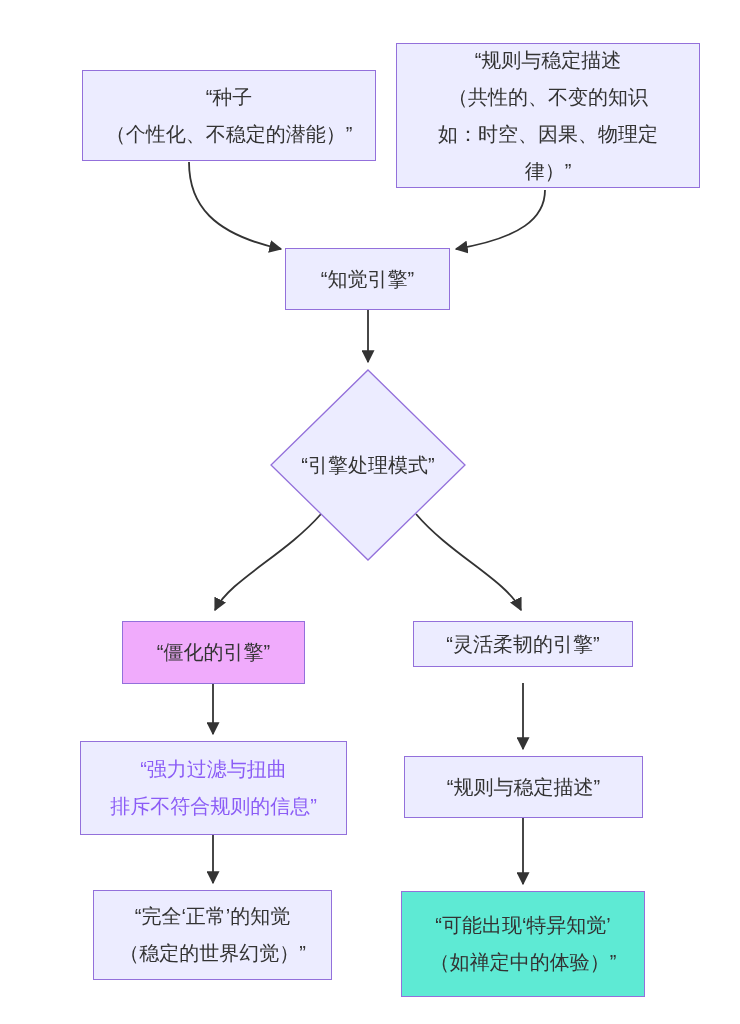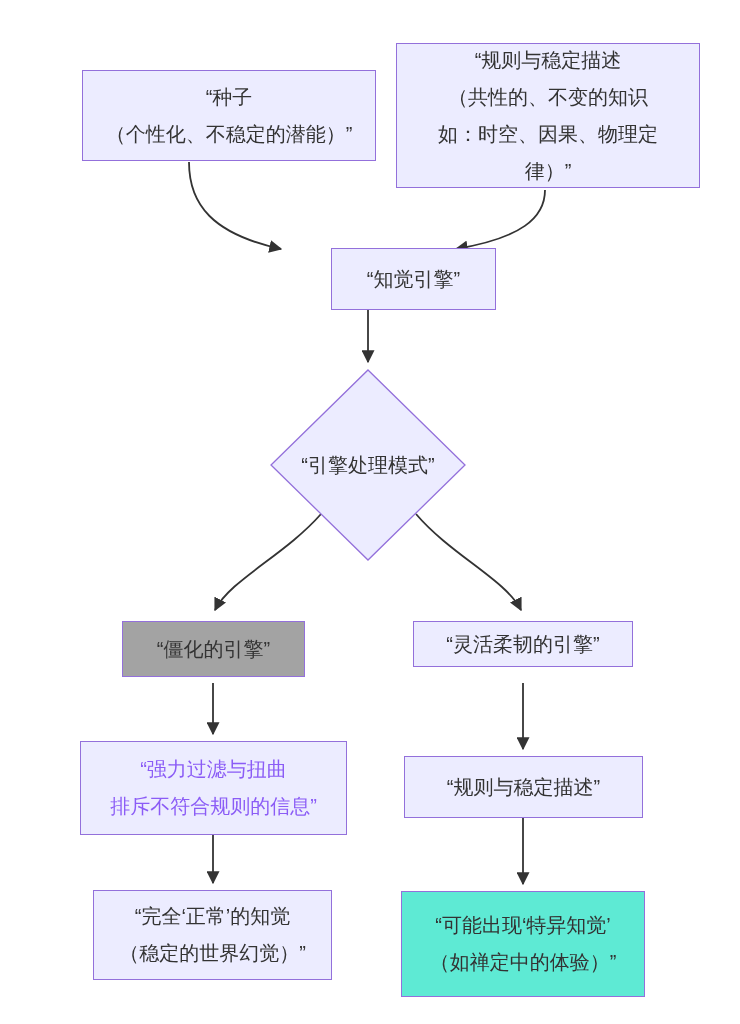--- a/index.html
+++ b/index.html
@@ -77,23 +77,23 @@
         <polygon points="368,370 465,465 368,560 271,465" fill="#ECECFF" stroke="#9370DB" stroke-width="1.3"></polygon>
       </g>
   </svg>
   <div id="node-layer">
       <div class="node rect" style="left: 42px; top: 70px; width: 294px; height: 91px; color: rgb(51, 51, 51); background: rgb(236, 236, 255); border-color: rgb(147, 112, 219); margin-left: 40px;"><span>“种子
 （个性化、不稳定的潜能）”</span></div>
       <div class="node rect" style="left: 396px; top: 43px; width: 304px; height: 145px; color: rgb(51, 51, 51); background: rgb(236, 236, 255); border-color: rgb(147, 112, 219);"><span>“规则与稳定描述
 （共性的、不变的知识
 如：时空、因果、物理定
 律）”</span></div>
-      <div class="node rect" style="left: 285px; top: 248px; width: 165px; height: 62px; color: rgb(51, 51, 51); background: rgb(236, 236, 255); border-color: rgb(147, 112, 219); margin-left: 46px;"><span>“知觉引擎”</span></div>
+      <div class="node rect" style="left: 285px; top: 248px; width: 165px; height: 62px; color: rgb(51, 51, 51); background: rgb(236, 236, 255); border-color: rgb(147, 112, 219);"><span>“知觉引擎”</span></div>
       <div class="node diamond-label" style="left: 271px; top: 370px; width: 194px; height: 190px; color: rgb(51, 51, 51);"><span>“引擎处理模式”</span></div>
-      <div class="node rect" style="left: 122px; top: 621px; width: 183px; height: 56px; color: rgb(51, 51, 51); background: #a3a3a3; border-color: rgb(147, 112, 219);"><span>“僵化的引擎”</span></div>
+      <div class="node rect" style="left: 122px; top: 621px; width: 183px; height: 63px; color: rgb(51, 51, 51); background: #f0abfc; border-color: rgb(147, 112, 219);"><span>“僵化的引擎”</span></div>
       <div class="node rect" style="left: 413px; top: 621px; width: 220px; height: 46px; color: rgb(51, 51, 51); background: rgb(236, 236, 255); border-color: rgb(147, 112, 219);"><span>“灵活柔韧的引擎”</span></div>
       <div class="node rect" style="left: 80px; top: 741px; width: 267px; height: 94px; color: #8b5cf6; background: rgb(236, 236, 255); border-color: rgb(147, 112, 219);"><span>“强力过滤与扭曲
 排斥不符合规则的信息”</span></div>
       <div class="node rect" style="left: 404px; top: 756px; width: 239px; height: 62px; color: rgb(51, 51, 51); background: rgb(236, 236, 255); border-color: rgb(147, 112, 219);"><span>“规则与稳定描述”</span></div>
       <div class="node rect" style="left: 93px; top: 890px; width: 239px; height: 90px; color: rgb(51, 51, 51); background: rgb(236, 236, 255); border-color: rgb(147, 112, 219);"><span>“完全‘正常’的知觉
 （稳定的世界幻觉）”</span></div>
       <div class="node rect" style="left: 401px; top: 891px; width: 244px; height: 106px; color: rgb(51, 51, 51); background: #5eead4; border-color: rgb(147, 112, 219);"><span>“可能出现‘特异知觉’
 （如禅定中的体验）”</span></div>
     </div>
 </div>

